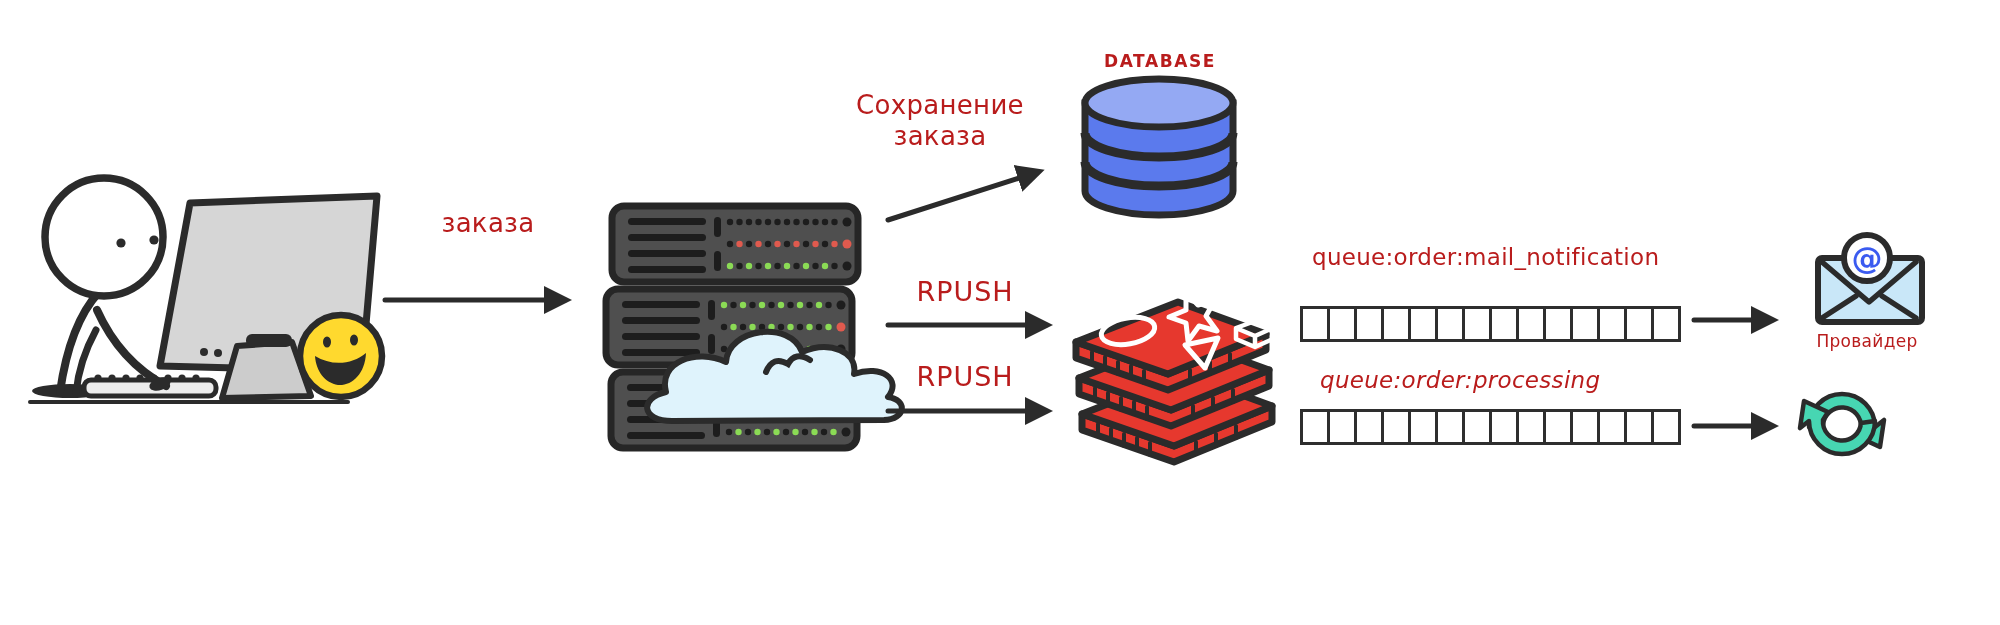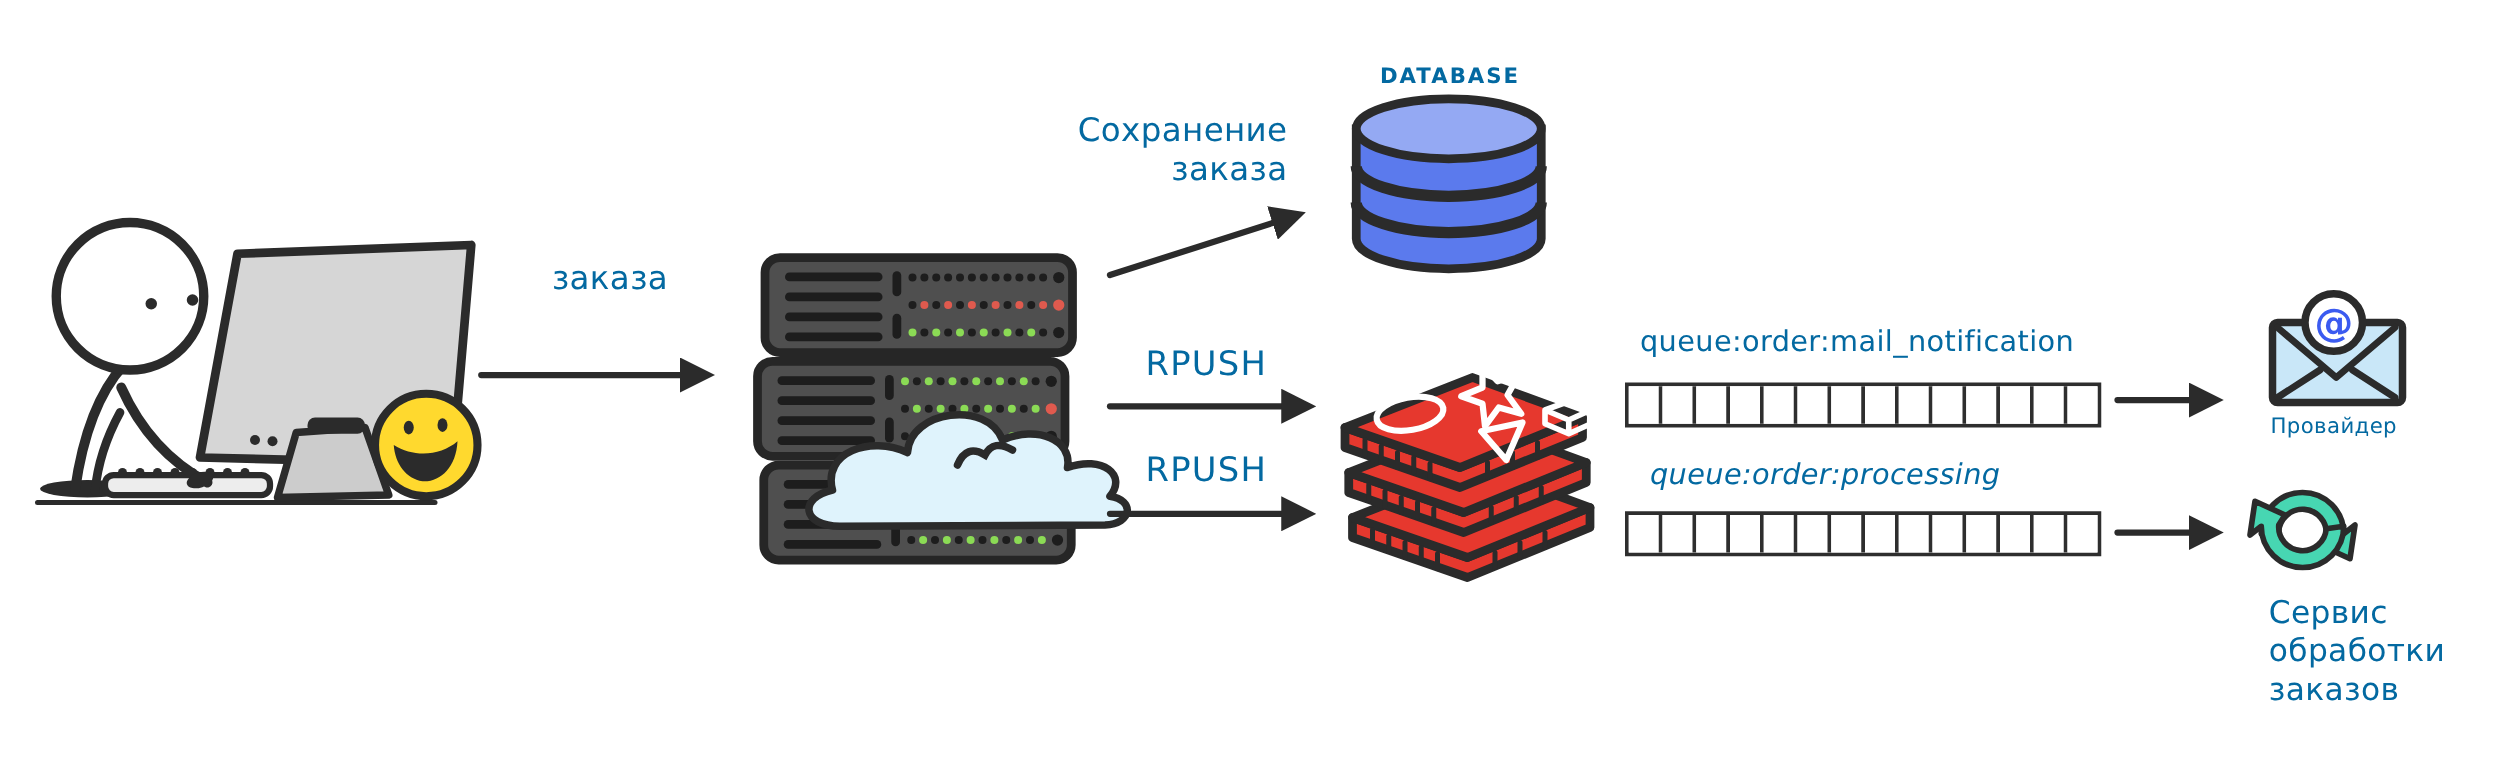--- a/index.html
+++ b/index.html
@@ -5,29 +5,29 @@
   html,body{margin:0;padding:0;background:#ffffff;}
   #canvas{
     position:relative;
     width:2000px;height:625px;
     background:#ffffff;
     font-family:"DejaVu Sans",sans-serif;
     color:#262626;
     overflow:hidden;
   }
   #art{position:absolute;left:0;top:0;}
-  .lbl{position:absolute;color:#0369a1;letter-spacing:.3px;}
+  .lbl{position:absolute;color:#b91c1c;letter-spacing:.3px;}
   .lbl .ln{display:block;}
   .center{text-align:center;}
   .order-lbl{left:388px;top:208px;width:200px;font-size:26px;line-height:31px;}
-  .save-lbl{left:850px;top:90px;width:180px;font-size:26px;line-height:31px;text-align:right;}
+  .save-lbl{left:850px;top:90px;width:180px;font-size:26px;line-height:31px;}
   .db-lbl{left:1084px;top:51px;width:152px;font-size:17px;letter-spacing:1.6px;font-weight:bold;}
   .rpush1-lbl{left:900px;top:276px;width:130px;font-size:27px;letter-spacing:1px;}
   .rpush2-lbl{left:900px;top:361px;width:130px;font-size:27px;letter-spacing:1px;}
-  .q1-lbl{left:1312px;top:261px;font-size:23px;}
+  .q1-lbl{left:1312px;top:244px;font-size:23px;}
   .q2-lbl{left:1320px;top:367px;font-size:23px;font-style:italic;}
   .prov-lbl{left:1782px;top:331px;width:170px;font-size:17px;}
   .svc-lbl{left:1815px;top:474px;font-size:25px;line-height:31px;}
   .queue{
     position:absolute;display:inline-flex;height:36px;
     border:3px solid #2e2e2e;background:#ffffff;box-sizing:border-box;
   }
   .queue .qcell{width:24px;border-right:3px solid #2e2e2e;}
   .queue .qcell:last-child{border-right:none;}
   .q1{left:1300px;top:306px;}
@@ -359,19 +359,14 @@
       <div class="qcell" style="background: rgb(255, 255, 255);"></div>
       <div class="qcell" style="background: rgb(255, 255, 255);"></div>
       <div class="qcell" style="background: rgb(255, 255, 255);"></div>
       <div class="qcell" style="background: rgb(255, 255, 255);"></div>
       <div class="qcell" style="background: rgb(255, 255, 255);"></div>
       <div class="qcell" style="background: rgb(255, 255, 255);"></div>
     </div>
 
   <div class="lbl prov-lbl center">Провайдер</div>
 
-  <div class="lbl svc-lbl">
-    <span class="ln">Сервис</span>
-    <span class="ln">обработки</span>
-    <span class="ln">заказов</span>
-  </div>
 
 </div>
 
 </body></html>

